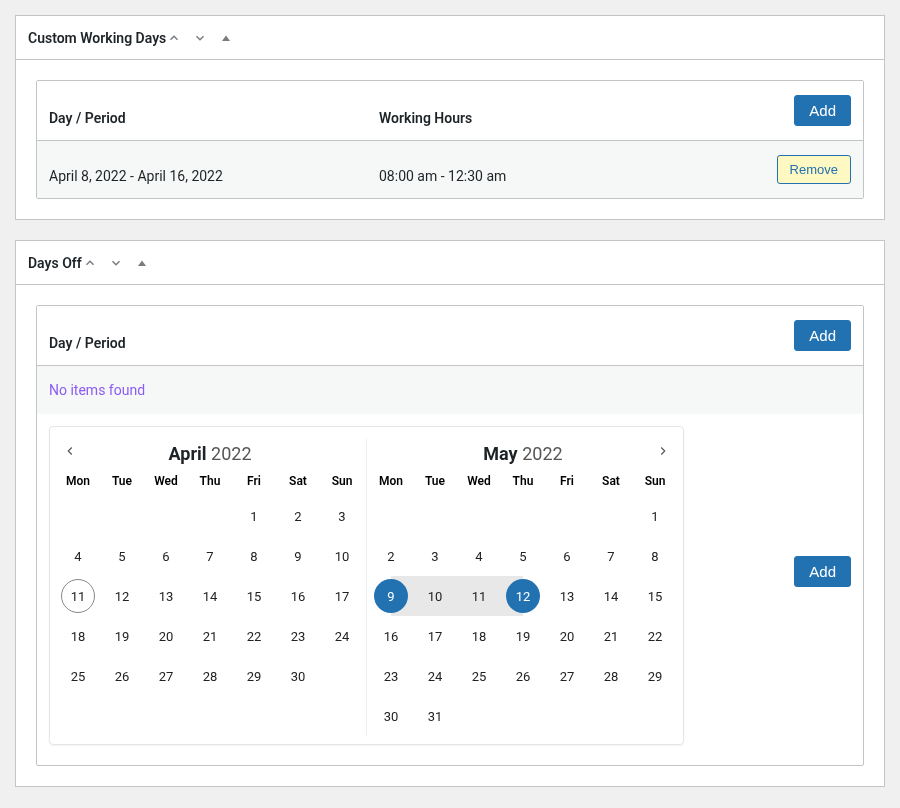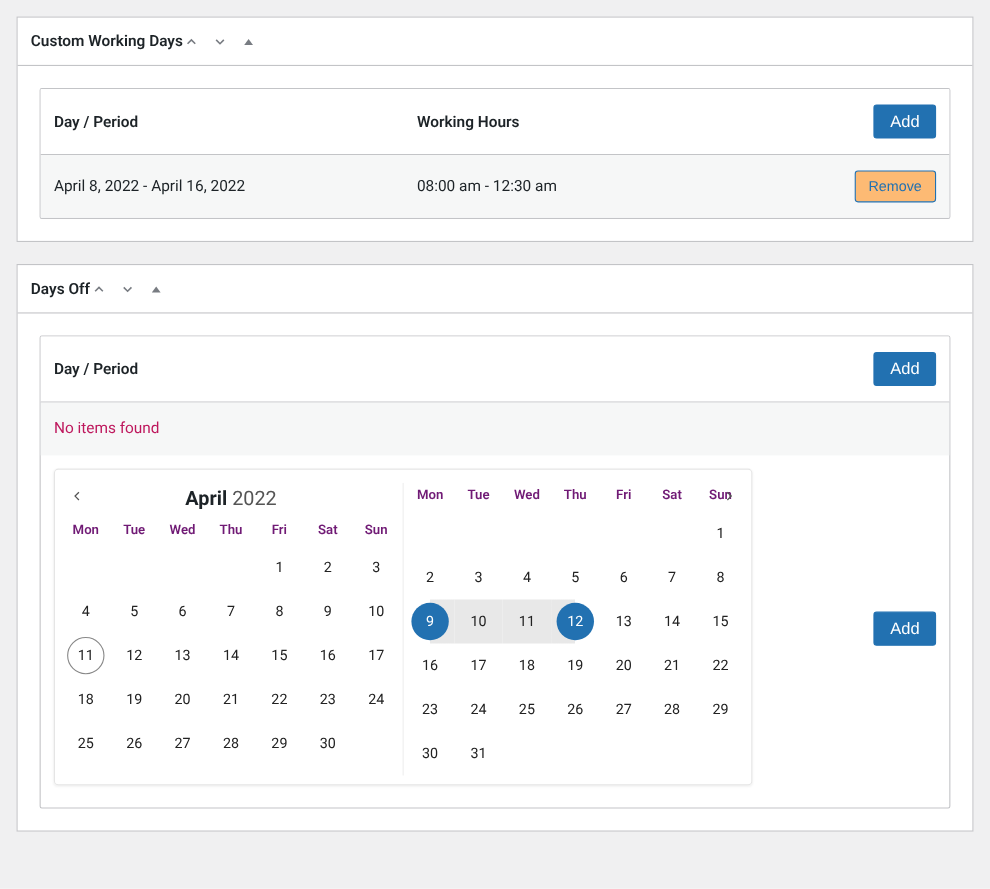--- a/index.html
+++ b/index.html
@@ -45,51 +45,51 @@
   }
   .inside {
     padding: 20px;
   }
   .table {
     border: 1px solid #c3c4c7;
     border-radius: 2px;
   }
   .table-row {
     display: flex;
-    align-items: center;
+    align-items: flex-end;
     padding: 14px 12px;
   }
   .table-head {
     background: #fff;
     border-bottom: 1px solid #c3c4c7;
     font-weight: 600;
   }
   .table-body .table-row {
     background: #f6f7f7;
   }
   .table-body .no-items {
     background: #f6f7f7;
-    color: #be185d;
+    color: #8b5cf6;
     padding: 16px 12px;
   }
   .col-day { flex: 0 0 330px; }
   .col-hours { flex: 1 1 auto; }
   .col-actions { flex: 0 0 110px; text-align: right; }
   .btn-primary {
     background: #2271b1;
     color: #fff;
     border: 1px solid #2271b1;
     border-radius: 3px;
     padding: 6px 14px;
     font-size: 15px;
     font-weight: 400;
     cursor: pointer;
   }
   .btn-outline {
-    background: #fdba74;
+    background: #fef9c3;
     color: #2271b1;
     border: 1px solid #2271b1;
     border-radius: 3px;
     padding: 6px 12px;
     font-size: 13px;
     cursor: pointer;
   }
   .days-off-body {
     display: flex;
     align-items: flex-start;
@@ -127,21 +127,21 @@
     font-size: 18px;
     padding: 4px 0 6px 0;
   }
   .cal-head .mname { font-weight: 700; }
   .cal-head .myear { font-weight: 400; color: #555; }
   .dow-row {
     display: grid;
     grid-template-columns: repeat(7, 44px);
     font-size: 12px;
     font-weight: 600;
-    color: #701a75;
+    color: #000000;
     text-align: center;
     margin-bottom: 4px;
   }
   .dow-row div { padding: 4px 0; }
   .week-row {
     display: grid;
     grid-template-columns: repeat(7, 44px);
   }
   .day-cell {
     height: 40px;
@@ -399,20 +399,24 @@
                     <span class="day-num">30</span>
                   </div>
                   <div class="day-cell empty">
                     <span class="day-num"></span>
                   </div>
                 </div>
               </div>
           </div>
 
           <div class="calendar right">
+            <div class="cal-head">
+              <span class="mname">May</span>
+              <span class="myear">2022</span>
+            </div>
             <div class="dow-row" id="dow-right">
                 <div>Mon</div>
                 <div>Tue</div>
                 <div>Wed</div>
                 <div>Thu</div>
                 <div>Fri</div>
                 <div>Sat</div>
                 <div>Sun</div>
               </div>
             <div id="weeks-right">

